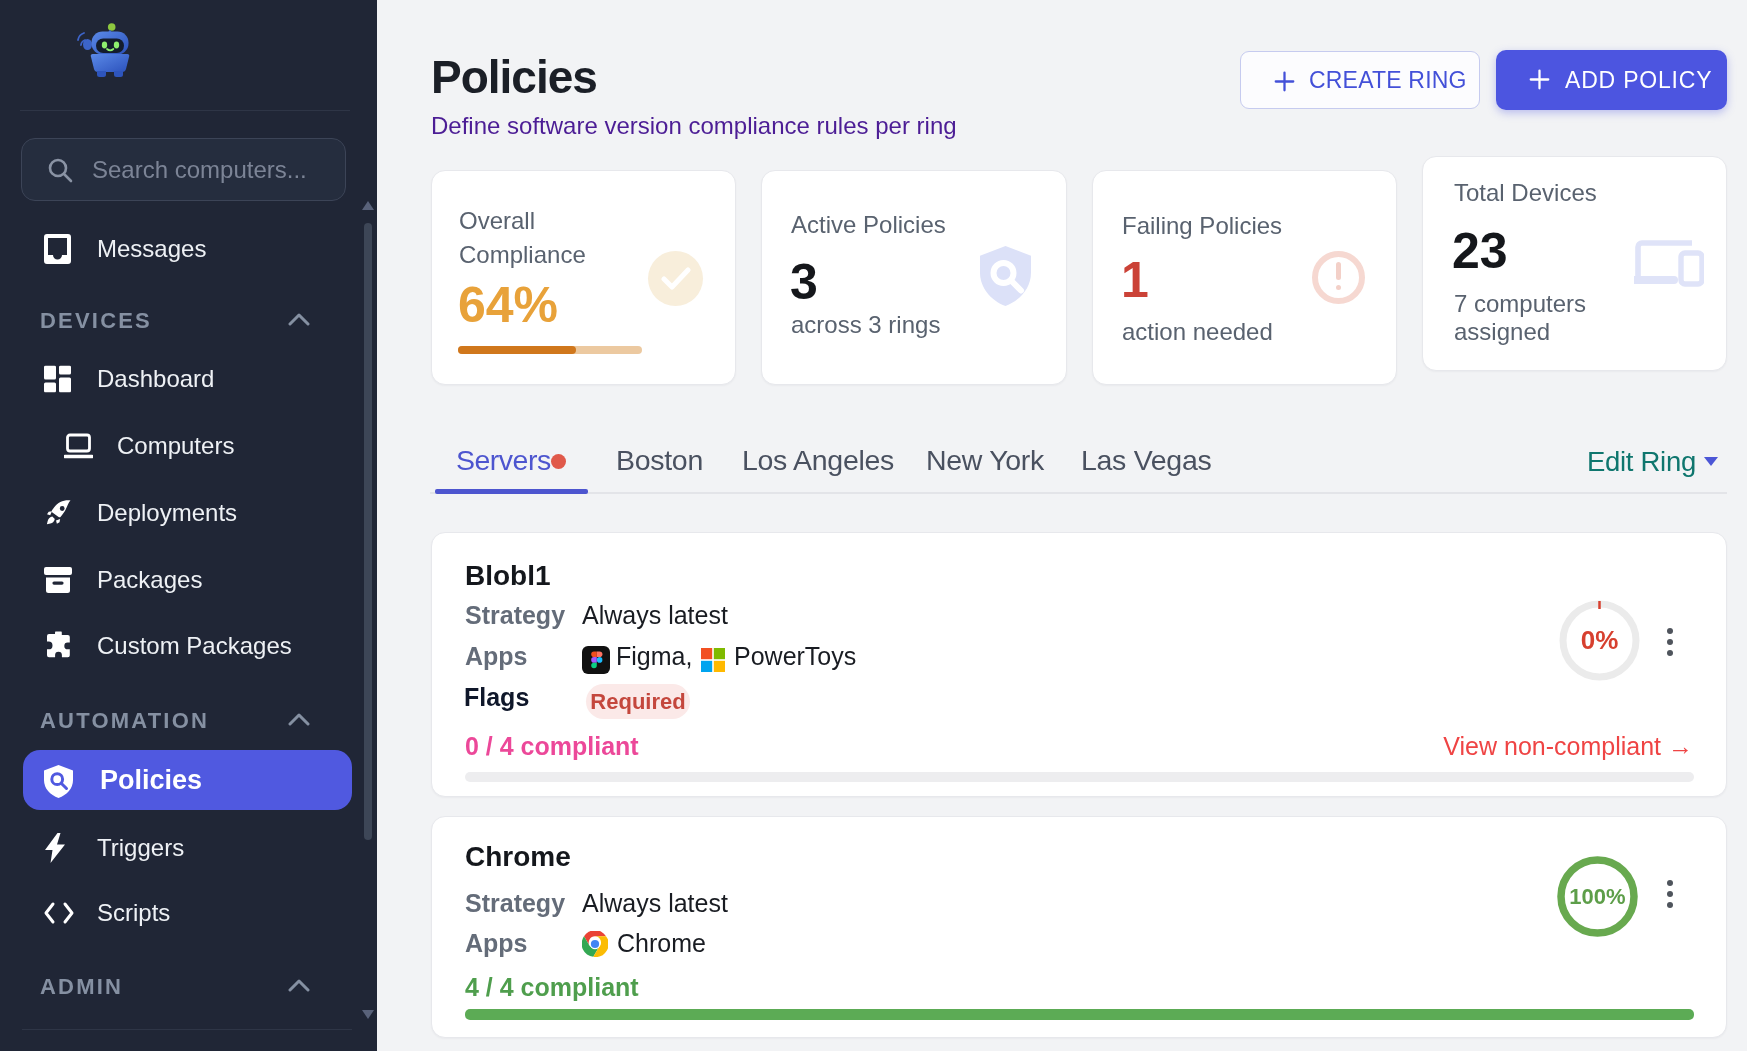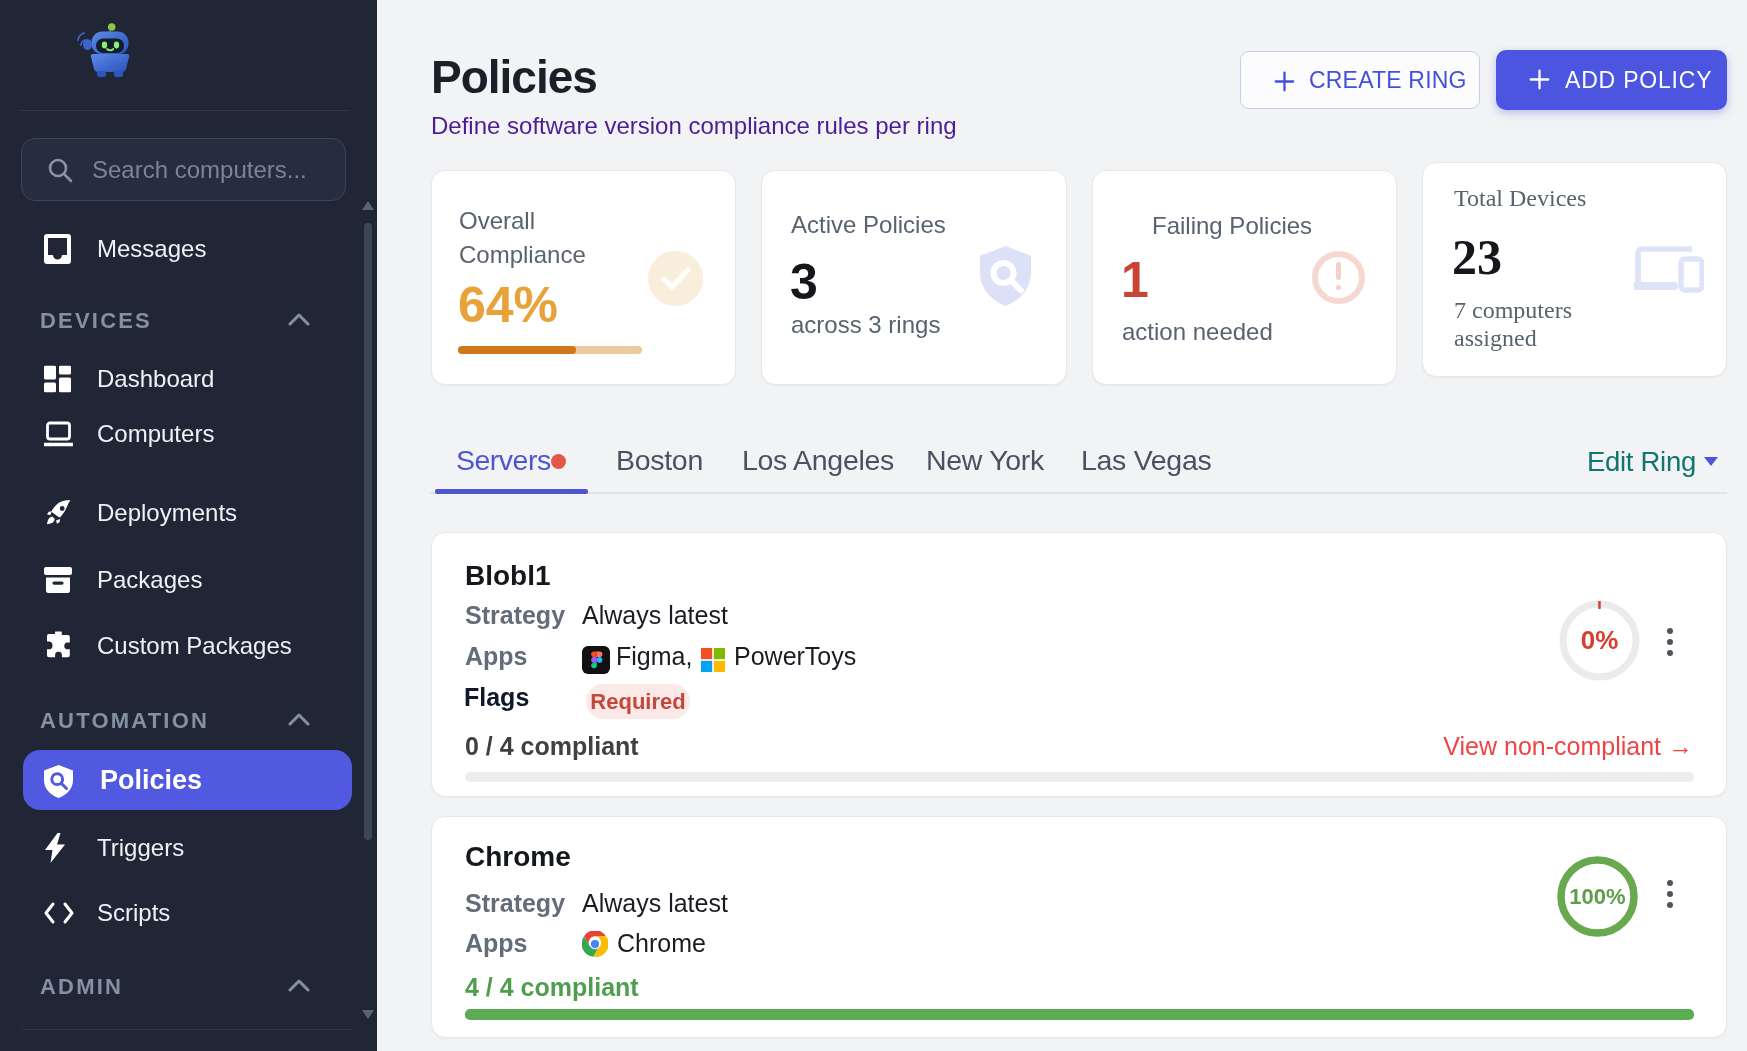--- a/index.html
+++ b/index.html
@@ -73,21 +73,21 @@
     <div class="nav" style="top:349px;">
       <svg width="27" height="27" viewBox="0 0 27 27" fill="#fff">
           <rect x="0" y="0" width="12" height="14" rx="1.5"></rect>
           <rect x="15" y="0" width="12" height="9" rx="1.5"></rect>
           <rect x="15" y="12" width="12" height="15" rx="1.5"></rect>
           <rect x="0" y="17" width="12" height="10" rx="1.5"></rect>
         </svg>
       <span class="t">Dashboard</span>
     </div>
 
-    <div class="nav" style="top:404px;">
+    <div class="nav" style="top:416px;margin-left:20px;">
       <svg width="29" height="26" viewBox="0 0 29 26" fill="none">
           <rect x="3.5" y="2" width="22" height="16" rx="2.5" stroke="#fff" stroke-width="2.8"></rect>
           <path d="M1 23.5 h27" stroke="#fff" stroke-width="3.4" stroke-linecap="round"></path>
         </svg>
       <span class="t">Computers</span>
     </div>
 
     <div class="nav" style="top:483px;">
       <svg width="28" height="28" viewBox="0 0 28 28" fill="#fff">
           <path d="M26.5 1.5 c-6.5 -0.8 -12.5 1.8 -16.3 6.8 l-2.2 3 c-0.5 0.7 -0.3 1.6 0.4 2.1 l6.2 4.6 c0.7 0.5 1.6 0.4 2.1 -0.3 l2.3 -2.9 c3.9 -5 5 -11.2 7.5 -13.3 z"></path>
@@ -197,29 +197,29 @@
     <div class="abs" style="left:28px; top:82px; font-size:50px; font-weight:700; color:#15171b;">3</div>
     <div class="abs glabel" style="left:29px; top:140px;">across 3 rings</div>
     <svg class="abs" style="left:218px; top:75px;" width="51" height="62" viewBox="0 0 51 62">
         <path fill="#dce1f8" d="M25.5 0 L51 9.8 v16.6 c0 15 -10.5 28 -25.5 33.6 C10.5 54.4 0 41.4 0 26.4 v-16.6 z"></path>
         <circle cx="23.5" cy="27" r="10" fill="none" stroke="#fff" stroke-width="6"></circle>
         <line x1="31" y1="34.5" x2="41" y2="44.5" stroke="#fff" stroke-width="6" stroke-linecap="round"></line>
       </svg>
   </div>
 
   <div class="card" style="left:1092px; top:170px; width:305px; height:215px;">
-    <div class="abs glabel" style="left:29px; top:41px;margin-left:30px;">Failing Policies</div>
+    <div class="abs glabel" style="left:29px; top:41px;">Failing Policies</div>
     <div class="abs" style="left:28px; top:80px; font-size:50px; font-weight:700; color:#cb4237;">1</div>
     <div class="abs glabel" style="left:29px; top:147px;">action needed</div>
     <div class="abs" style="left:219px; top:80px; width:53px; height:53px; border-radius:50%; border:6px solid #f6d8d1;"></div>
     <div class="abs" style="left:243px; top:91px; width:5px; height:18px; border-radius:2.5px; background:#f3d0c8;"></div>
     <div class="abs" style="left:243px; top:114px; width:5px; height:5px; border-radius:50%; background:#f3d0c8;"></div>
   </div>
 
-  <div class="card" style="left:1422px; top:162px; width:305px; height:215px;font-family:Liberation Serif, serif;">
+  <div class="card" style="left:1422px; top:156px; width:305px; height:215px;">
     <div class="abs glabel" style="left:31px; top:22px;">Total Devices</div>
     <div class="abs" style="left:29px; top:65px; font-size:50px; font-weight:700; color:#15171b;">23</div>
     <div class="abs glabel" style="left:31px; top:133px; line-height:28px;">7 computers<br>assigned</div>
     <svg class="abs" style="left:211px; top:83px;" width="70" height="47" viewBox="0 0 70 47" fill="none">
       <path d="M58 3 H8 a4 4 0 0 0 -4 4 v29" stroke="#dfe3f8" stroke-width="5.6"></path>
       <path d="M1 40 h39" stroke="#dfe3f8" stroke-width="8" stroke-linecap="round"></path>
       <rect x="47" y="13" width="21" height="31" rx="4" stroke="#dfe3f8" stroke-width="5.4"></rect>
     </svg>
   </div>
 
@@ -256,21 +256,21 @@
         <rect x="0" y="0" width="11.2" height="11.2" fill="#f25022"></rect>
         <rect x="12.8" y="0" width="11.2" height="11.2" fill="#7fba00"></rect>
         <rect x="0" y="12.8" width="11.2" height="11.2" fill="#00a4ef"></rect>
         <rect x="12.8" y="12.8" width="11.2" height="11.2" fill="#ffb900"></rect>
       </svg>
     <div class="abs" style="left:302px; top:109px; font-size:25px; color:#191c22;">PowerToys</div>
     <div class="abs" style="left:32px; top:150px; font-size:25px; font-weight:600; color:#0f172a;">Flags</div>
     <div class="abs" style="left:154px; top:151px; width:104px; height:35px; border-radius:17.5px; background:#fbe9e8;">
       <span class="abs" style="left:50%; top:50%; transform:translate(-50%,-50%); font-size:22px; font-weight:700; color:#c4473d;">Required</span>
     </div>
-    <div class="abs" style="left:33px; top:199px; font-size:25px; font-weight:600; color:#404040;">0 / 4 compliant</div>
+    <div class="abs" style="left:33px; top:199px; font-size:25px; font-weight:600; color:#ec4899;">0 / 4 compliant</div>
     <div class="abs" style="right:33px; top:199px; font-size:25px; font-weight:500; color:#ef4444;">View non-compliant →</div>
     <div class="abs" style="left:33px; top:239px; width:1229px; height:9.5px; border-radius:5px; background:#ededef;"></div>
     <svg class="abs" style="left:1127px; top:67px;" width="81" height="81" viewBox="0 0 81 81">
       <circle cx="40.5" cy="40.5" r="36.5" fill="none" stroke="#ebebeb" stroke-width="7"></circle>
       <line x1="40.5" y1="1" x2="40.5" y2="9" stroke="#d7402f" stroke-width="2.5"></line>
       <text x="40.5" y="49" text-anchor="middle" font-family="Liberation Sans, sans-serif" font-size="26" font-weight="700" fill="#d7402f">0%</text>
     </svg>
     <div class="abs" style="left:1235px; top:95px; width:6px; height:6px; border-radius:50%; background:#4f545c;"></div>
     <div class="abs" style="left:1235px; top:106px; width:6px; height:6px; border-radius:50%; background:#4f545c;"></div>
     <div class="abs" style="left:1235px; top:117px; width:6px; height:6px; border-radius:50%; background:#4f545c;"></div>

